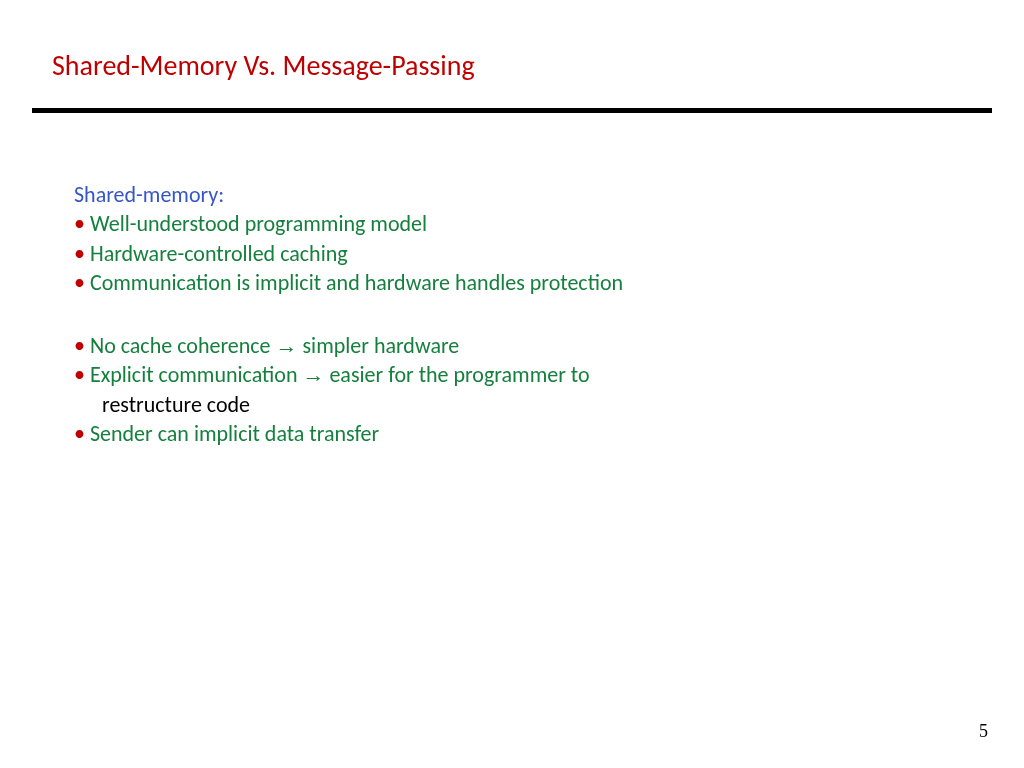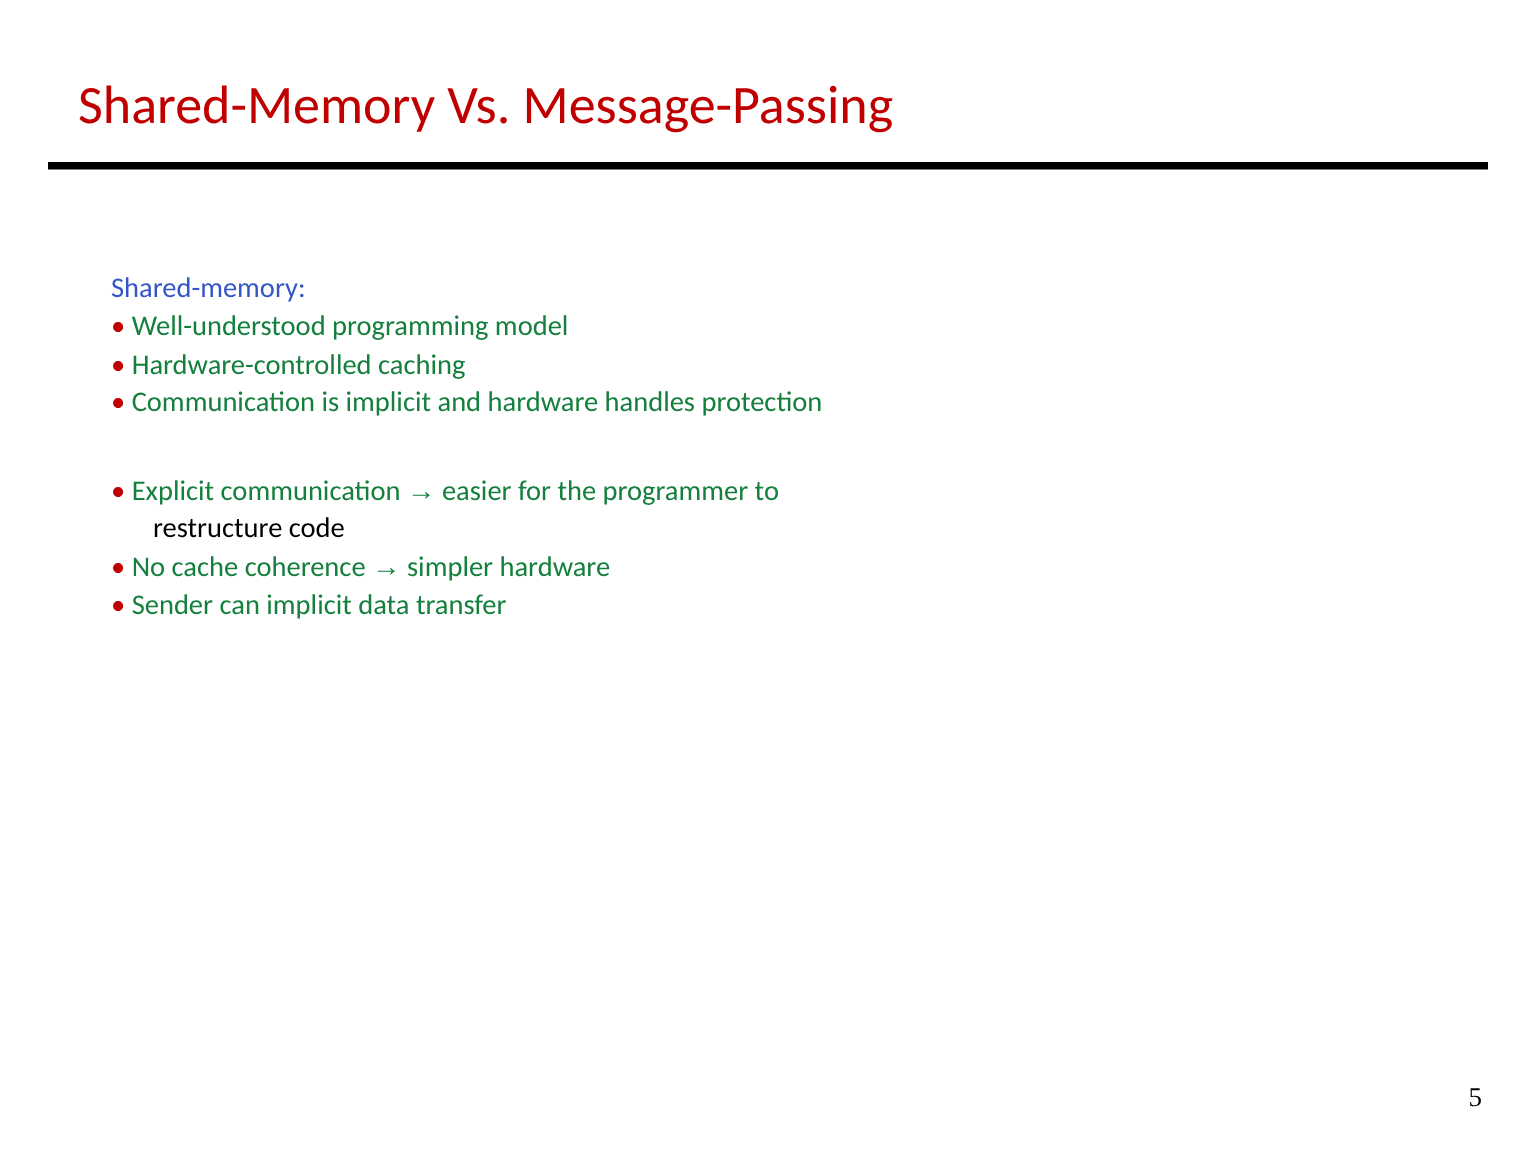--- a/index.html
+++ b/index.html
@@ -14,38 +14,38 @@
   .slide {
     position: relative;
     width: 1024px;
     height: 768px;
     box-sizing: border-box;
   }
   .title {
     position: absolute;
     left: 52px;
     top: 48px;
-    font-size: 36px;
+    font-size: 28px;
     color: #c00000;
     font-weight: 400;
   }
   .rule {
     position: absolute;
     left: 32px;
     top: 108px;
     width: 960px;
     height: 0;
     border-top: 5px solid #000000;
   }
   .body {
     position: absolute;
     left: 74px;
     top: 180px;
     width: 880px;
-    font-size: 19px;
+    font-size: 22px;
     line-height: 1.33;
     color: #000000;
   }
   .heading {
     color: #3656c8;
   }
   .bullet-row {
     display: block;
   }
   .dot {
@@ -94,26 +94,26 @@
       <span class="dot">• </span><span class="item">Hardware-controlled caching</span>
     </div>
     <div class="bullet-row">
       <span class="dot">• </span><span class="item">Communication is implicit and hardware handles protection</span>
     </div>
 
     <div class="gap"></div>
 
 
     <div class="bullet-row">
-      <span class="dot">• </span><span class="item"><span>Explicit communication </span><span class="arrow">→</span><span> easier for the programmer to</span></span>
-      <span class="cont">restructure code</span>
+      <span class="dot">• </span><span class="item"><span>No cache coherence </span><span class="arrow">→</span><span> simpler hardware</span></span>
     </div>
 
     <div class="bullet-row">
-      <span class="dot">• </span><span class="item"><span>No cache coherence </span><span class="arrow">→</span><span> simpler hardware</span></span>
+      <span class="dot">• </span><span class="item"><span>Explicit communication </span><span class="arrow">→</span><span> easier for the programmer to</span></span>
+      <span class="cont">restructure code</span>
     </div>
 
     <div class="bullet-row">
       <span class="dot">• </span><span class="item">Sender can implicit data transfer</span>
     </div>
 
   </div>
 
   <div class="pgnum">5</div>
 </div>

